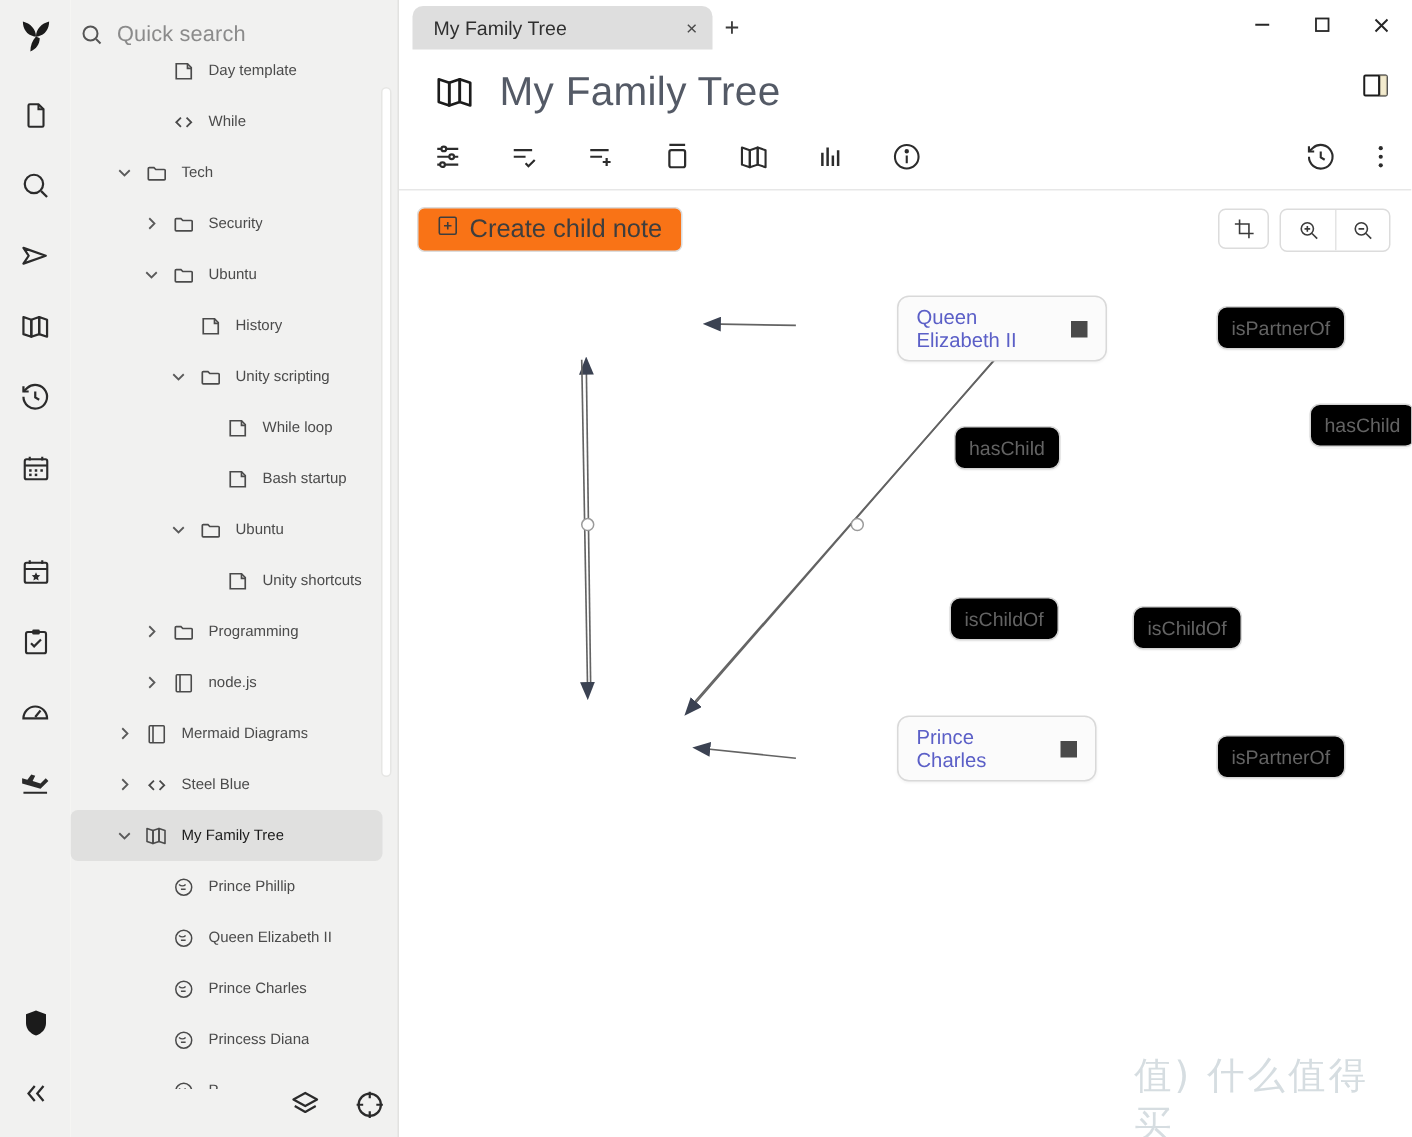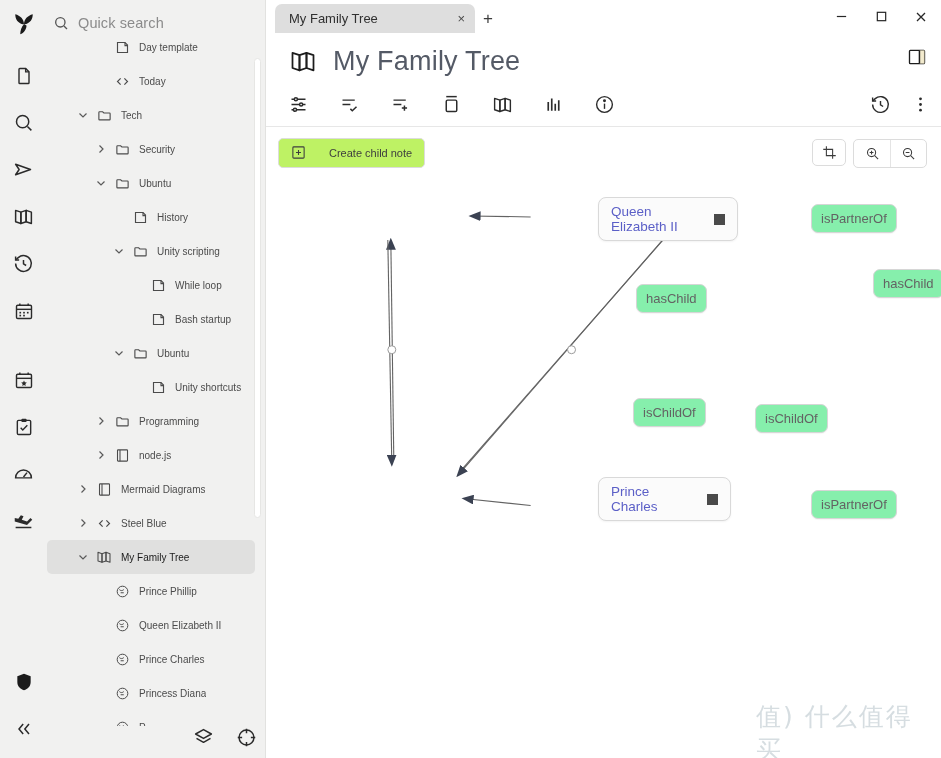--- a/index.html
+++ b/index.html
@@ -119,24 +119,24 @@
     border-bottom: 1px solid #e7e7e7; position: relative;
   }
   .tool { color:#2c2c2c; display:flex; align-items:center; justify-content:center; width:22px; height:22px;}
   .toolrow-right { position: absolute; right: 10px; display:flex; align-items:center; gap: 18px; }
 
   .actionrow {
     height: 52px; display: flex; align-items: center; padding-left: 12px;
     position: relative;
   }
   .btn-create {
-    display: flex; align-items: center; gap: 23px;
+    display: flex; align-items: center; gap: 7px;
     height: 30px; padding: 0 12px;
-    border: 1px solid #dcdcdc; border-radius: 5px; background:#bef264;
-    font-size: 11px; color: #3e3e3e; cursor: pointer;
+    border: 1px solid #dcdcdc; border-radius: 5px; background:#f97316;
+    font-size: 17px; color: #3e3e3e; cursor: pointer;
   }
   .zoomgroup { position: absolute; right: 14px; display: flex; gap: 7px; }
   .zbtn {
     width: 34px; height: 27px; border:1px solid #dcdcdc; border-radius:5px; background:#fff;
     display:flex; align-items:center; justify-content:center; color:#3b3b3b; cursor:pointer;
   }
   .zpair { display:flex; border:1px solid #dcdcdc; border-radius:5px; overflow:hidden; background:#fff; }
   .zpair .zb { width:36px; height:27px; display:flex; align-items:center; justify-content:center; color:#3b3b3b; }
   .zpair .zb + .zb { border-left: 1px solid #e4e4e4; }
 
@@ -156,21 +156,21 @@
     height: 44px;
     justify-content: space-between;
     gap: 14px;
   }
   .gnode .handle {
     width: 11px; height: 11px; background: #4a4a4a; flex: 0 0 11px;
   }
   .glabel {
     position: absolute;
     border: 1px solid #d6d6d6; border-radius: 7px;
-    background: #86efac;
+    background: #000000;
     font-size: 13px; color: #636363;
     padding: 6px 9px;
     white-space: nowrap;
     box-shadow: 0 1px 1px rgba(0,0,0,.04);
   }
   .edges { position: absolute; inset: 0; }
 
   .watermark {
     position: absolute; right: 10px; bottom: 8px;
     width: 175px; height: 50px;
@@ -295,21 +295,21 @@
             </span>
             <span class="tlabel">Day template</span>
           </div>
           <div class="tnode" style="padding-left: 44px;">
             <span class="chev"></span>
             <span class="tico">
               <svg width="15" height="15" viewBox="0 0 24 24" fill="none" stroke="currentColor" stroke-width="1.9">
                 <path d="M9 7l-5 5 5 5M15 7l5 5-5 5"></path>
               </svg>
             </span>
-            <span class="tlabel">Today</span>
+            <span class="tlabel">While</span>
           </div>
           <div class="tnode" style="padding-left: 26px;">
             <span class="chev">
               <svg width="12" height="12" viewBox="0 0 24 24" fill="none" stroke="currentColor" stroke-width="2.4">
                 <path d="M5 9l7 7 7-7"></path>
               </svg>
             </span>
             <span class="tico">
               <svg width="15" height="15" viewBox="0 0 24 24" fill="none" stroke="currentColor" stroke-width="1.8">
                 <path d="M3 7a1 1 0 0 1 1-1h5l2 2h9a1 1 0 0 1 1 1v9a1 1 0 0 1-1 1H4a1 1 0 0 1-1-1z"></path>

